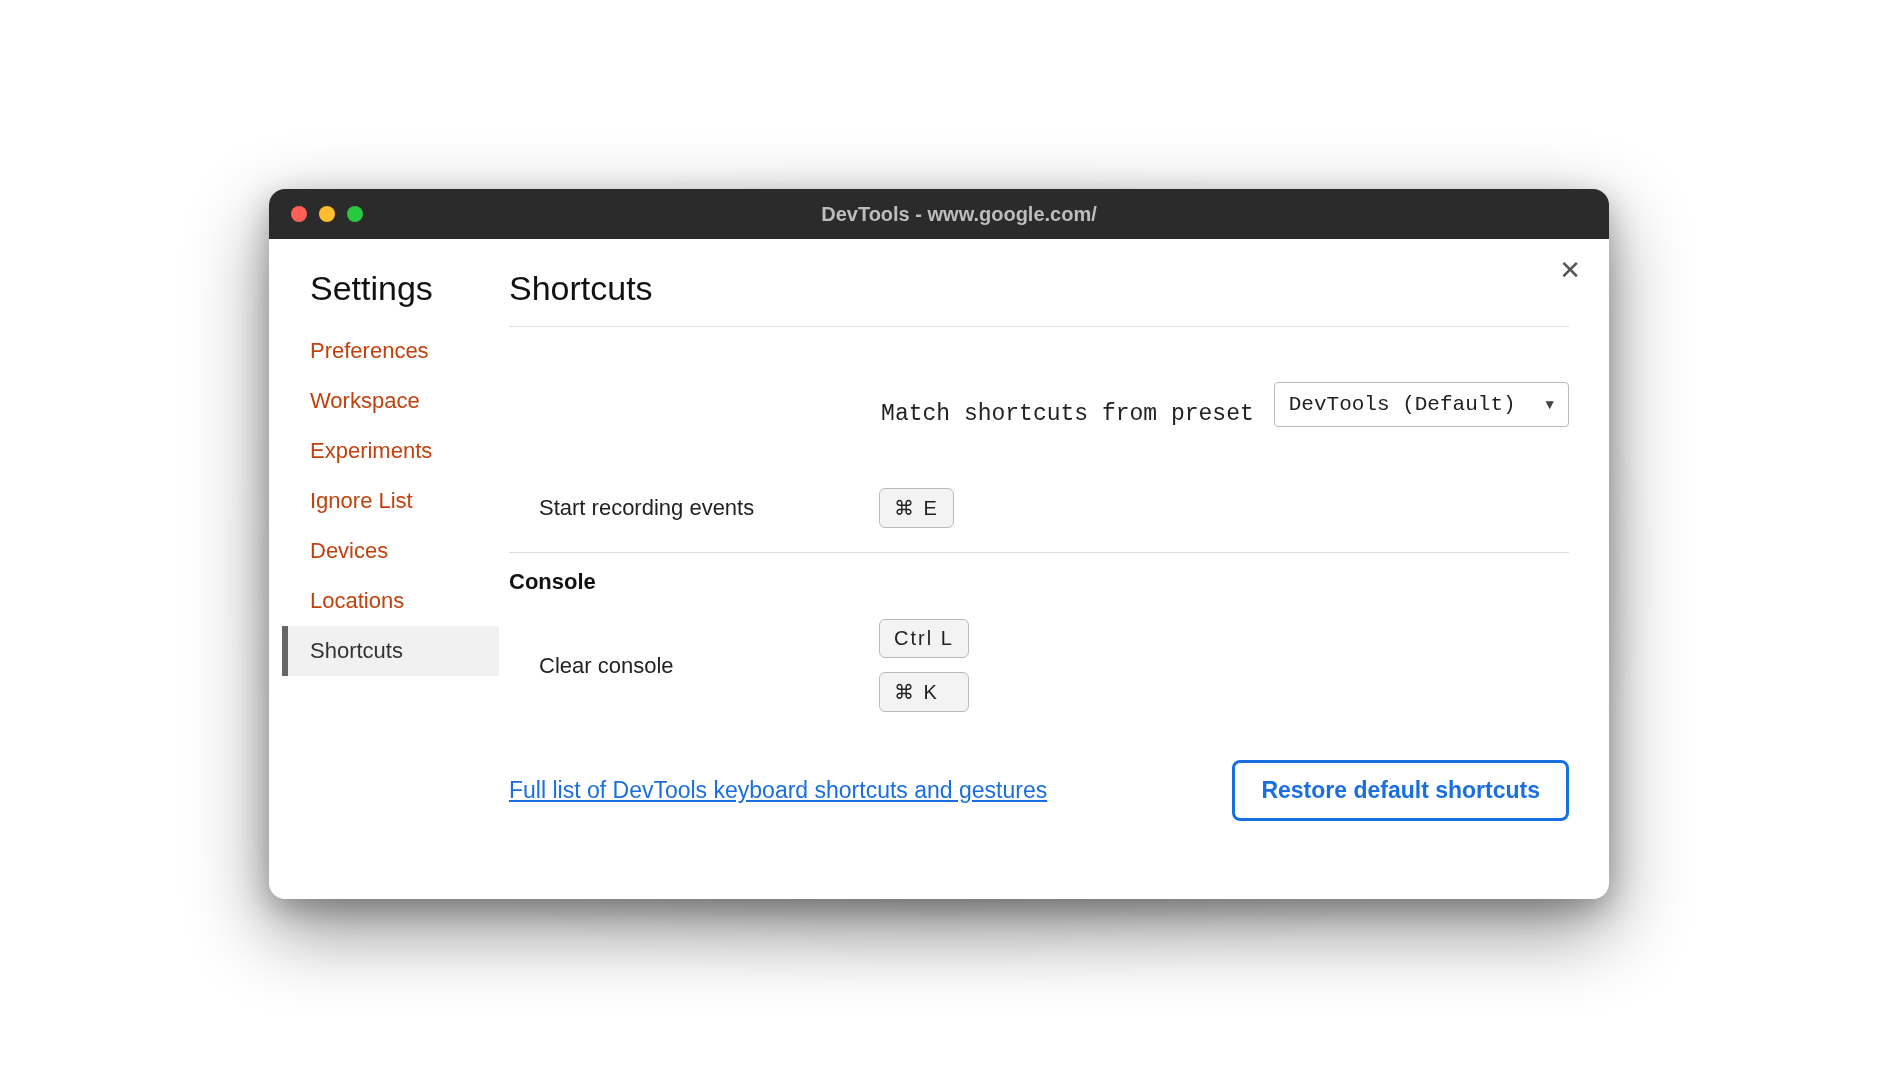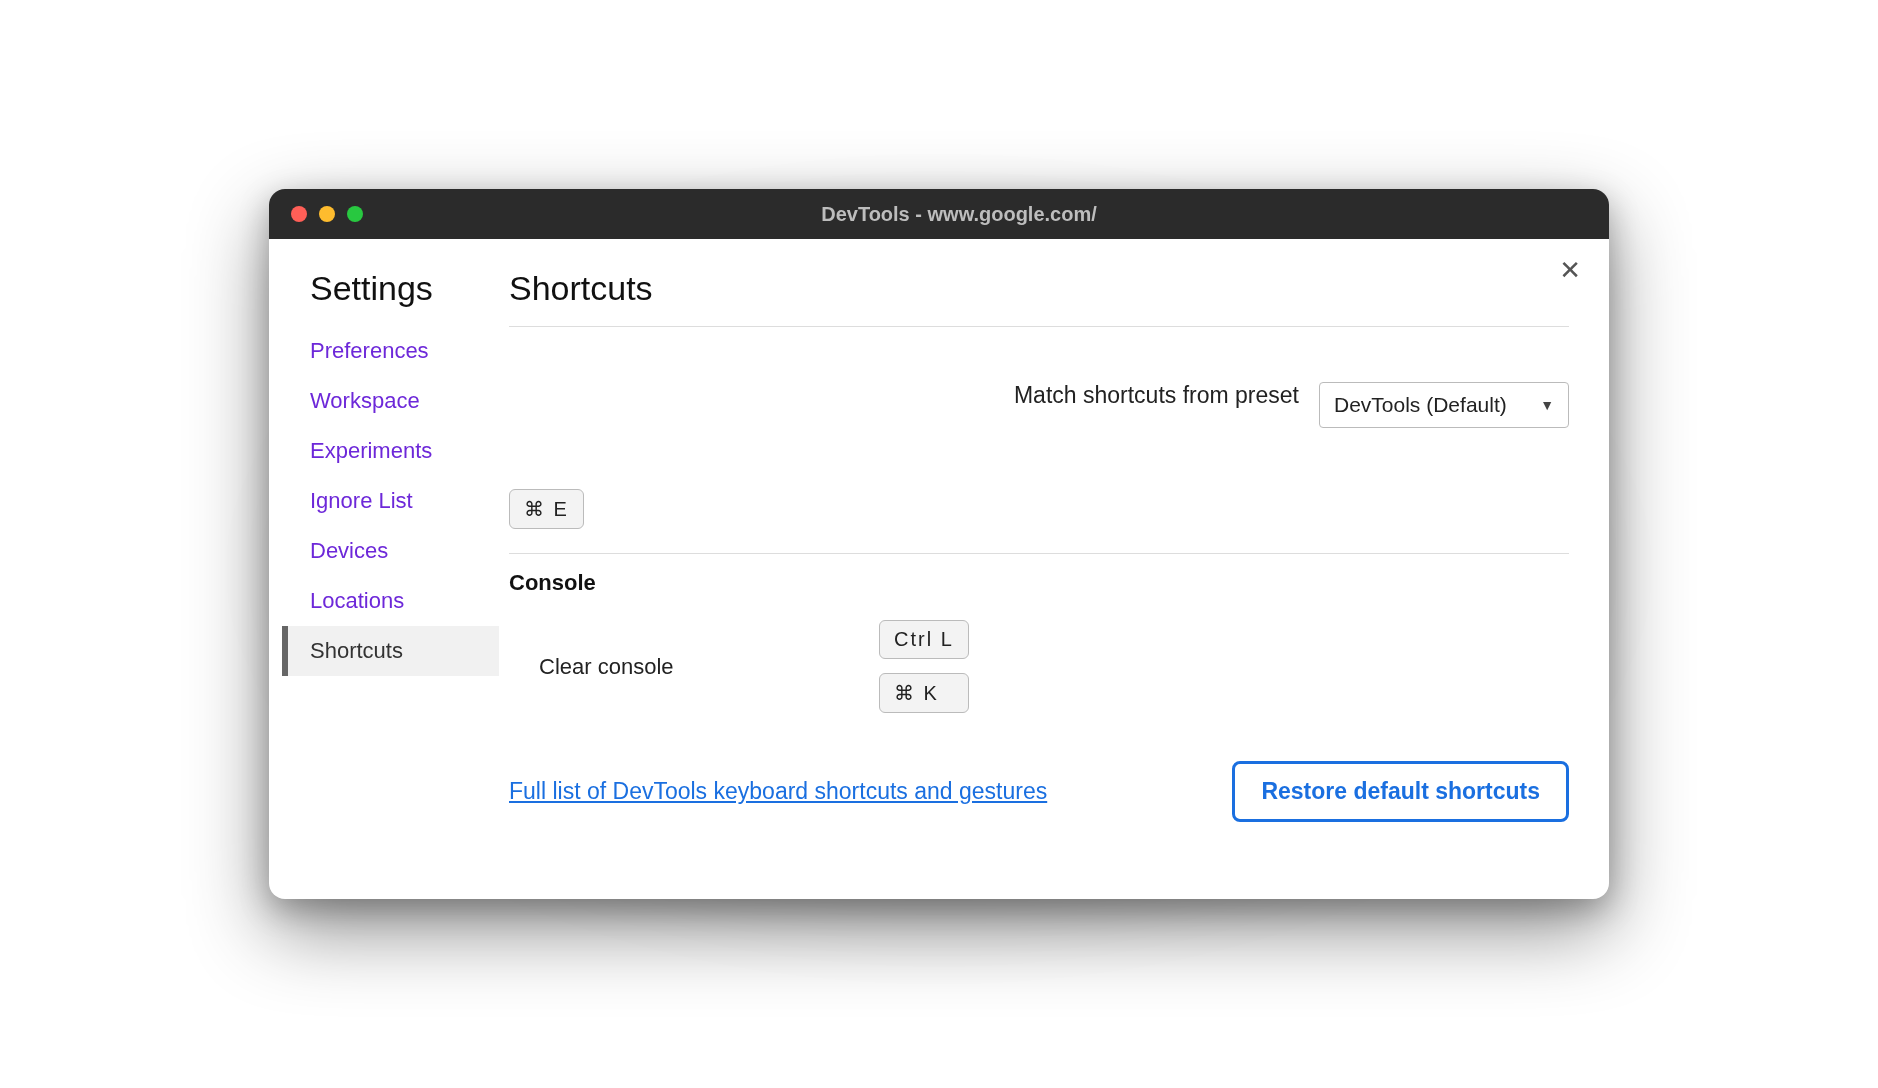--- a/index.html
+++ b/index.html
@@ -76,21 +76,21 @@
     padding: 30px 0 0 13px;
   }
   .sidebar-title {
     font-size: 34px;
     font-weight: 400;
     color: #111;
     padding: 0 0 18px 28px;
   }
   .side-item {
     font-size: 22px;
-    color: #6d28d9;
+    color: #c2410c;
     padding: 12px 0 12px 28px;
     cursor: pointer;
   }
   .side-item.active {
     background: #f1f1f1;
     border-left: 6px solid #666;
     padding-left: 22px;
     color: #333;
   }
   .main {
@@ -104,23 +104,24 @@
     margin-bottom: 18px;
   }
   hr.sep {
     border: none;
     border-top: 1px solid #ddd;
     margin: 0 0 0 0;
   }
   .preset-row {
     display: flex;
     justify-content: flex-end;
-    align-items: flex-start;
+    align-items: flex-end;
     gap: 20px;
     padding: 55px 0 55px 0;
+    font-family: Liberation Mono, monospace;
   }
   .preset-label {
     font-size: 23px;
     color: #222;
   }
   .select {
     border: 1px solid #bbb;
     border-radius: 4px;
     padding: 10px 14px;
     font-size: 21px;
@@ -230,20 +231,21 @@
         <hr class="sep">
         <div class="preset-row">
           <div class="preset-label">Match shortcuts from preset</div>
           <div class="select">
             <span>DevTools (Default)</span>
             <span class="arrow">▼</span>
           </div>
         </div>
 
         <div class="row">
+          <div class="row-label">Start recording events</div>
           <div class="keys">
             <span class="kbd">⌘ E</span>
           </div>
         </div>
         <hr class="section-sep">
 
         <div class="section-head">Console</div>
         <div class="row">
           <div class="row-label">Clear console</div>
           <div class="keys">

